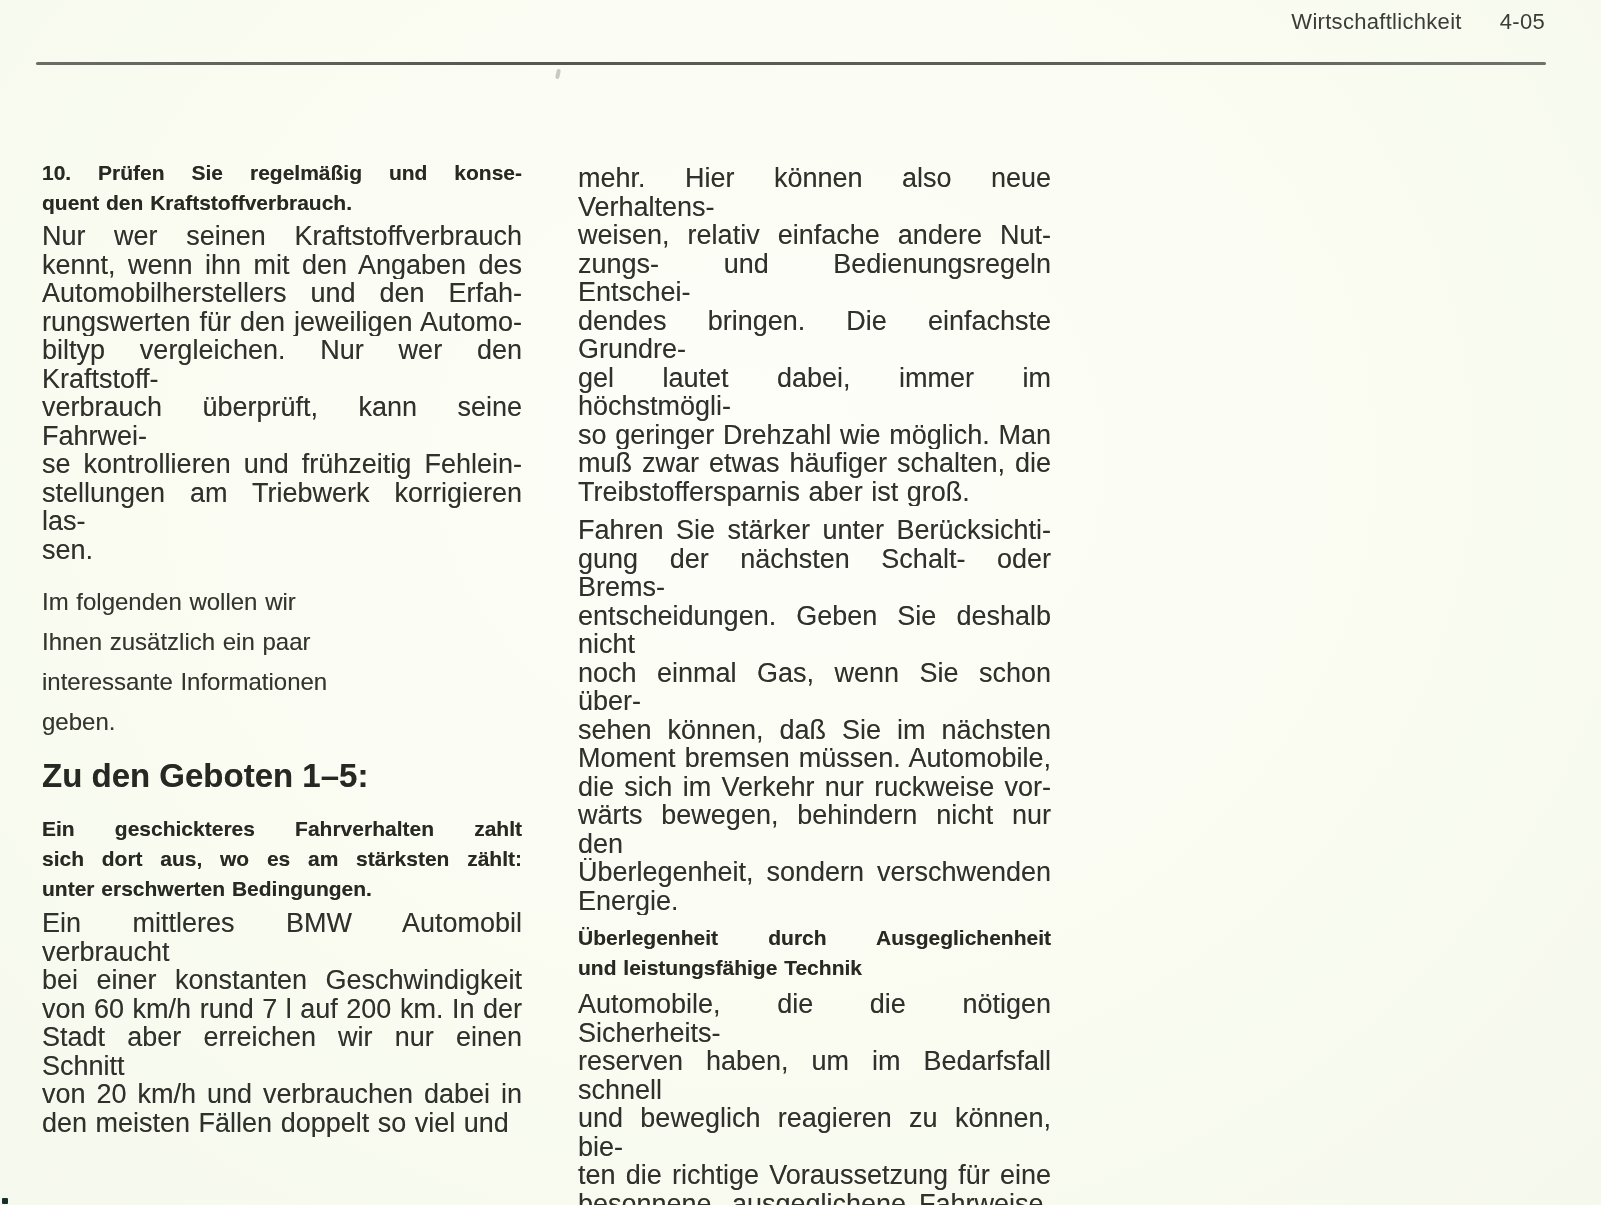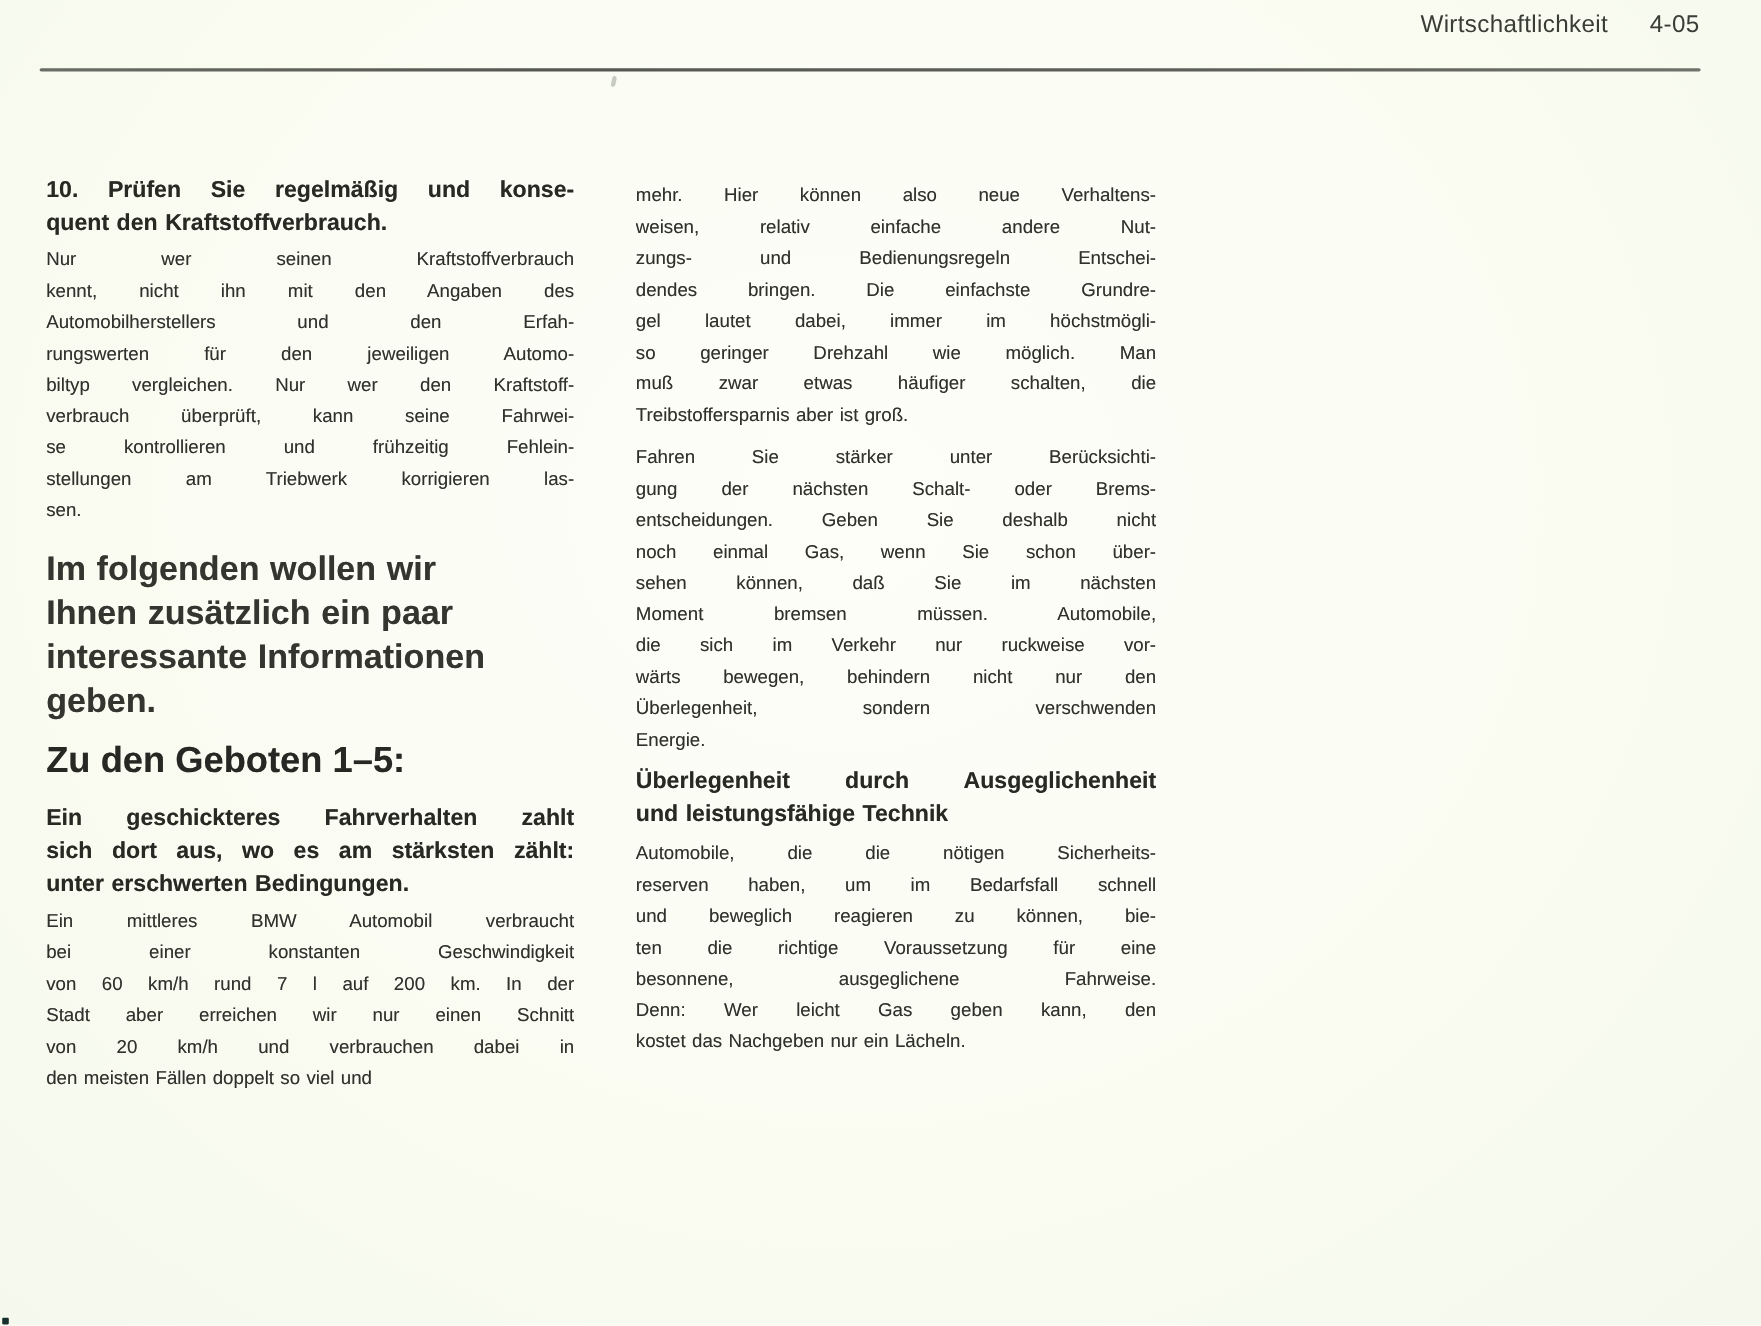--- a/index.html
+++ b/index.html
@@ -35,25 +35,25 @@
   .col{position:absolute;}
   .col-left{left:42px; top:158px; width:480px;}
   .col-right{left:578px; top:164px; width:473px;}
   
   .blk{margin:0;}
   .tline{
     text-align:right; text-align-last:left;
     overflow:hidden; word-spacing:1px;
   }
   .tline-j{text-align:justify; text-align-last:justify;}
-  .body-text .tline{font-size:17px; line-height:28.5px;
+  .body-text .tline{font-size:27px; line-height:28.5px;
     text-shadow:0 0 .5px rgba(48,49,44,.45);}
   .bold-text .tline{font-size:21px; line-height:30px; font-weight:700; color:#27282314;
     color:#282923; text-shadow:0 0 .5px rgba(40,41,35,.5);}
-  .display-text .tline{font-size:31px; line-height:40px; font-weight:700; color:#34352f;
+  .display-text .tline{font-size:24px; line-height:40px; font-weight:400; color:#34352f;
     text-shadow:0 0 .6px rgba(52,53,47,.4);}
   .section-heading{
     font-size:33px; line-height:38px; font-weight:700; color:#272823;
     text-shadow:0 0 .6px rgba(39,40,35,.45);
   }
   
   .m-commandment-body{margin-top:4px;}
   .m-intro{margin-top:18px;}
   .m-section{margin-top:15px;}
   .m-lead{margin-top:19px;}
@@ -74,21 +74,21 @@
   <div class="smudge"></div>
   <div class="ink-dot"></div>
 
   <div class="col col-left">
     <div class="blk bold-text">
         <div class="tline tline-j">10. Prüfen Sie regelmäßig und konse-</div>
         <div class="tline">quent den Kraftstoffverbrauch.</div>
       </div>
     <div class="blk body-text m-commandment-body">
         <div class="tline tline-j">Nur wer seinen Kraftstoffverbrauch</div>
-        <div class="tline tline-j">kennt, nicht ihn mit den Angaben des</div>
+        <div class="tline tline-j">kennt, wenn ihn mit den Angaben des</div>
         <div class="tline tline-j">Automobilherstellers und den Erfah-</div>
         <div class="tline tline-j">rungswerten für den jeweiligen Automo-</div>
         <div class="tline tline-j">biltyp vergleichen. Nur wer den Kraftstoff-</div>
         <div class="tline tline-j">verbrauch überprüft, kann seine Fahrwei-</div>
         <div class="tline tline-j">se kontrollieren und frühzeitig Fehlein-</div>
         <div class="tline tline-j">stellungen am Triebwerk korrigieren las-</div>
         <div class="tline">sen.</div>
       </div>
     <div class="blk display-text m-intro">
         <div class="tline">Im folgenden wollen wir</div>

